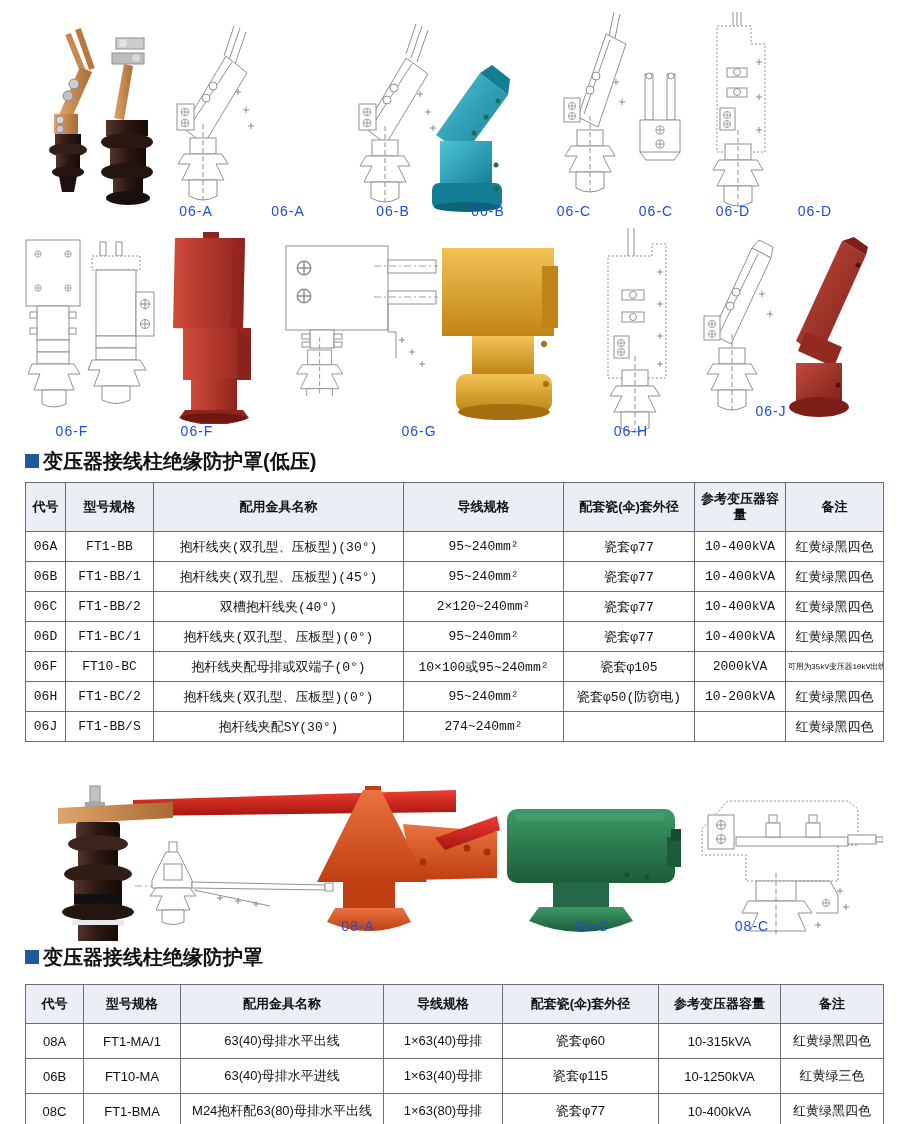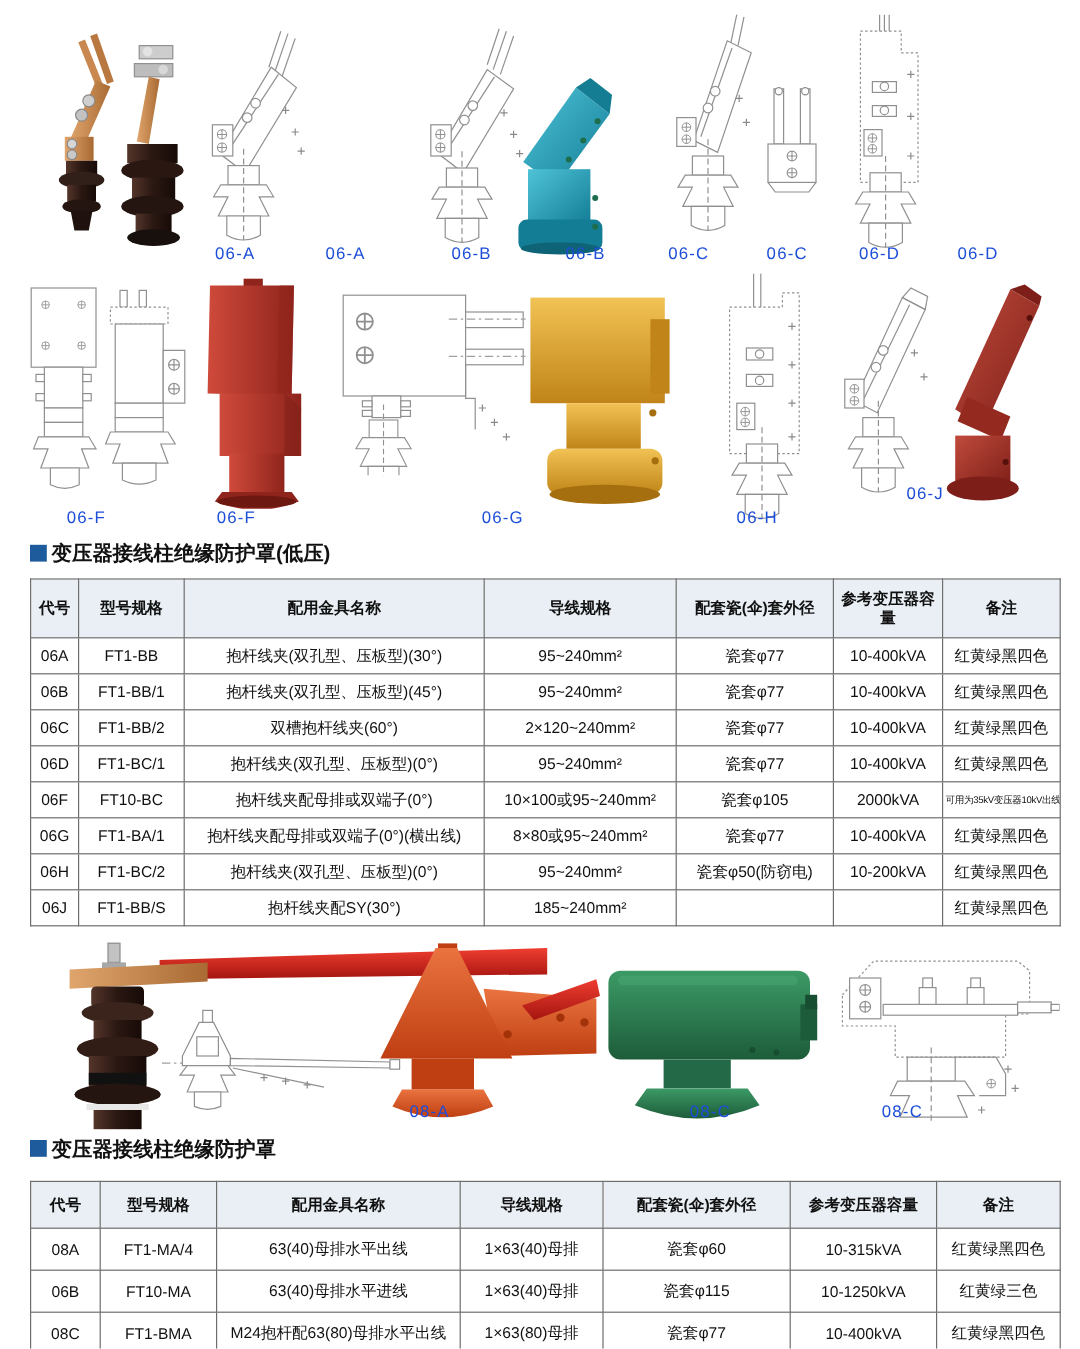--- a/index.html
+++ b/index.html
@@ -9,29 +9,29 @@
   .fig-label{position:absolute;transform:translateX(-50%);font-size:14px;color:#1d4ed8;
              letter-spacing:1px;white-space:nowrap;}
   
   .ln{stroke:#909090;fill:none;stroke-width:1;}
   .shp{stroke:#909090;fill:#ffffff;stroke-width:1;}
   .dot{stroke-dasharray:2,2;}
   .cl{stroke:#a0a0a0;fill:none;stroke-width:1;stroke-dasharray:7,3,2,3;}
   
   .section-header{position:absolute;left:25px;height:22px;display:flex;align-items:center;}
   .section-marker{width:14px;height:14px;background:#1d5b9d;margin-right:4px;flex:0 0 auto;}
-  .section-title{font-size:17px;font-weight:bold;color:#111;white-space:nowrap;text-align:right;}
+  .section-title{font-size:20px;font-weight:bold;color:#111;white-space:nowrap;text-align:right;}
   
   table.spec{position:absolute;left:25px;border-collapse:collapse;table-layout:fixed;
              font-size:13px;color:#111;}
   table.spec th,table.spec td{border:1px solid #6e6e6e;text-align:center;vertical-align:middle;
              padding:1px 2px;overflow:hidden;}
   table.spec th{background:#e9eff4;font-weight:bold;line-height:1.25;}
   #table1 th{height:46px;}
-  #table1 td{height:27px;}
+  #table1 td{height:27px;font-family:Liberation Mono, monospace;}
   #table2 th{height:36px;}
   #table2 td{height:32px;}
   td.small{font-size:8px;white-space:nowrap;letter-spacing:-0.3px;padding:0;}
 </style>
 </head>
 <body>
 
 <div class="page">
 
   <svg width="0" height="0" style="position:absolute" aria-hidden="true">
@@ -403,21 +403,21 @@
           <td>FT1-BB/1</td>
           <td>抱杆线夹(双孔型、压板型)(45°)</td>
           <td>95~240mm²</td>
           <td>瓷套φ77</td>
           <td>10-400kVA</td>
           <td>红黄绿黑四色</td>
         </tr>
         <tr>
           <td>06C</td>
           <td>FT1-BB/2</td>
-          <td>双槽抱杆线夹(60°)</td>
+          <td>双槽抱杆线夹(40°)</td>
           <td>2×120~240mm²</td>
           <td>瓷套φ77</td>
           <td>10-400kVA</td>
           <td>红黄绿黑四色</td>
         </tr>
         <tr>
           <td>06D</td>
           <td>FT1-BC/1</td>
           <td>抱杆线夹(双孔型、压板型)(0°)</td>
           <td>95~240mm²</td>
@@ -428,42 +428,33 @@
         <tr>
           <td>06F</td>
           <td>FT10-BC</td>
           <td>抱杆线夹配母排或双端子(0°)</td>
           <td>10×100或95~240mm²</td>
           <td>瓷套φ105</td>
           <td>2000kVA</td>
           <td class="small">可用为35kV变压器10kV出线</td>
         </tr>
         <tr>
-          <td>06G</td>
-          <td>FT1-BA/1</td>
-          <td>抱杆线夹配母排或双端子(0°)(横出线)</td>
-          <td>8×80或95~240mm²</td>
-          <td>瓷套φ77</td>
-          <td>10-400kVA</td>
-          <td>红黄绿黑四色</td>
-        </tr>
-        <tr>
           <td>06H</td>
           <td>FT1-BC/2</td>
           <td>抱杆线夹(双孔型、压板型)(0°)</td>
           <td>95~240mm²</td>
           <td>瓷套φ50(防窃电)</td>
           <td>10-200kVA</td>
           <td>红黄绿黑四色</td>
         </tr>
         <tr>
           <td>06J</td>
           <td>FT1-BB/S</td>
           <td>抱杆线夹配SY(30°)</td>
-          <td>185~240mm²</td>
+          <td>274~240mm²</td>
           <td></td>
           <td></td>
           <td>红黄绿黑四色</td>
         </tr>
       </tbody>
     </table>
 
   <div class="fig" style="left:28px;top:782px">
     <svg width="430" height="164">
       <polygon points="105,18 428,8 428,30 105,34" fill="url(#gRedBar)"></polygon>
@@ -577,21 +568,21 @@
           <th>配用金具名称</th>
           <th>导线规格</th>
           <th>配套瓷(伞)套外径</th>
           <th>参考变压器容量</th>
           <th>备注</th>
         </tr>
       </thead>
       <tbody>
         <tr>
           <td>08A</td>
-          <td>FT1-MA/4</td>
+          <td>FT1-MA/1</td>
           <td>63(40)母排水平出线</td>
           <td>1×63(40)母排</td>
           <td>瓷套φ60</td>
           <td>10-315kVA</td>
           <td>红黄绿黑四色</td>
         </tr>
         <tr>
           <td>06B</td>
           <td>FT10-MA</td>
           <td>63(40)母排水平进线</td>

